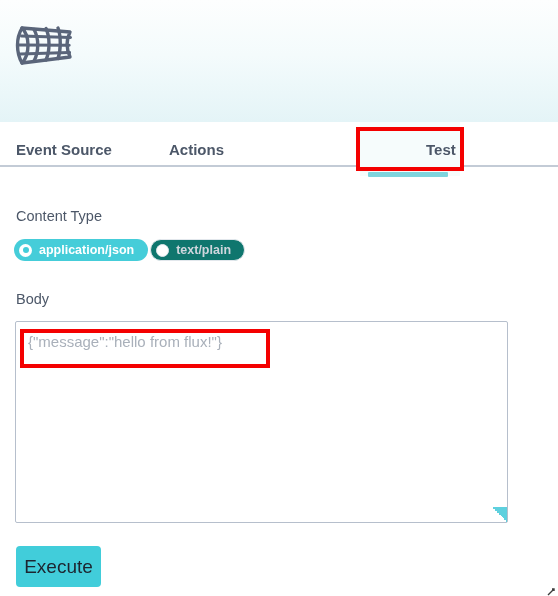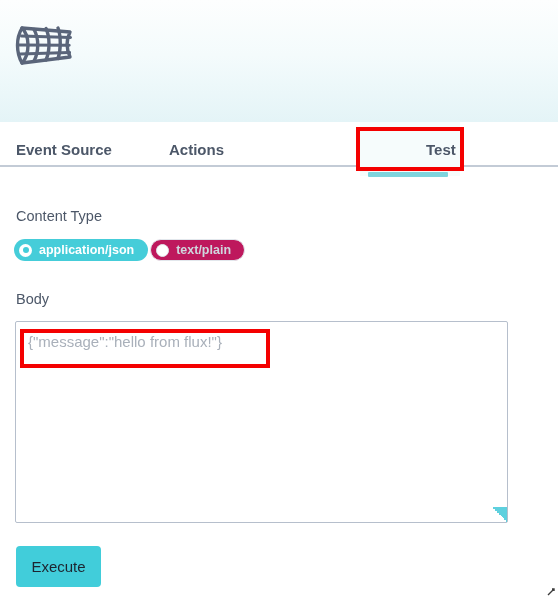--- a/index.html
+++ b/index.html
@@ -142,21 +142,21 @@
     font-weight: bold;
     box-sizing: border-box;
     cursor: pointer;
   }
   .pill.selected {
     background: #45cdd9;
     color: #ffffff;
     padding-right: 14px;
   }
   .pill.unselected {
-    background: #be185d;
+    background: #0f766e;
     color: #cfd6dd;
     border: 1.5px solid #e2e7ec;
     margin-left: 2px;
     padding-right: 13px;
   }
   .radio-dot {
     width: 13px;
     height: 13px;
     border-radius: 50%;
     margin-right: 7px;
@@ -214,21 +214,21 @@
   .execute-btn {
     position: absolute;
     left: 16px;
     top: 546px;
     width: 85px;
     height: 41px;
     background: #41cdda;
     border: none;
     border-radius: 4px;
     font-family: "Liberation Sans", sans-serif;
-    font-size: 15px;
+    font-size: 19px;
     color: #1d2530;
     cursor: pointer;
     padding: 0;
   }
 
   .corner-artifact {
     position: absolute;
     right: 2px;
     bottom: 3px;
     width: 10px;

